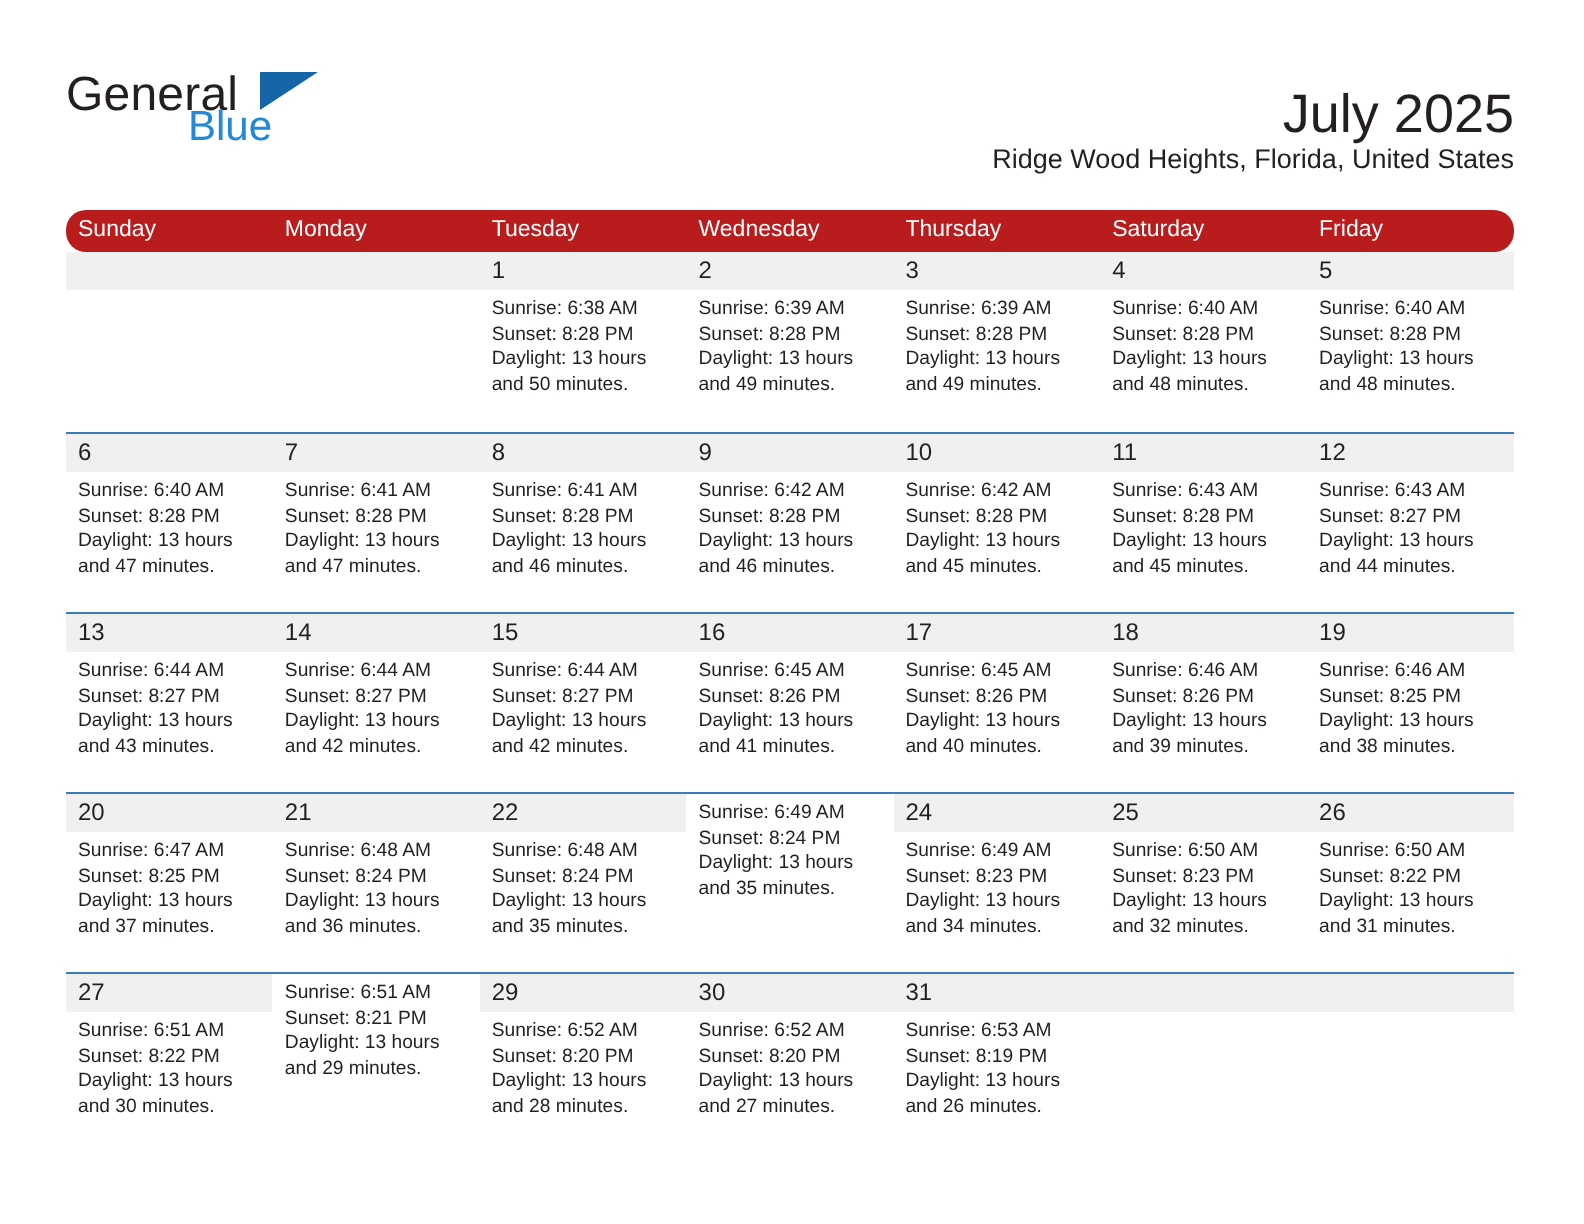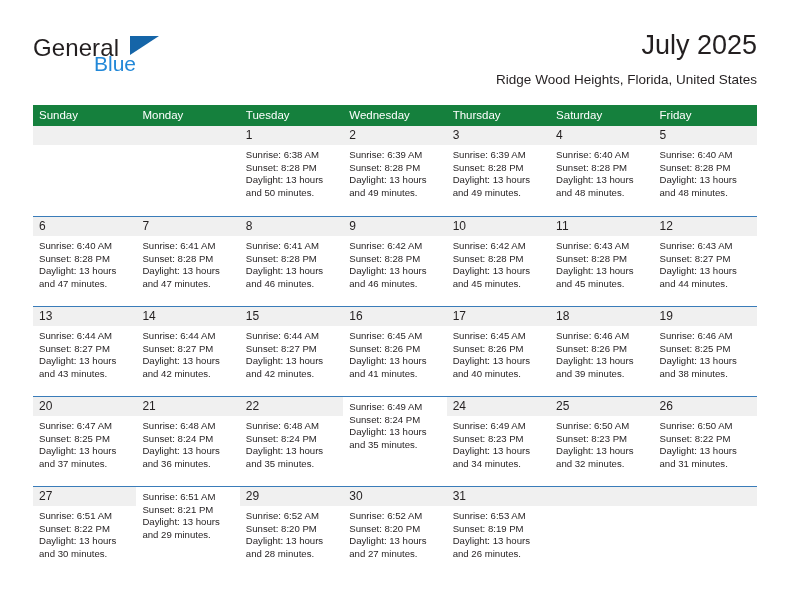--- a/index.html
+++ b/index.html
@@ -59,21 +59,21 @@
     left: 61px;
     top: 18px;
     font-size: 21px;
     color: #2288d8;
     font-family: "Liberation Sans", sans-serif;
     text-align: center;
   }
   .title {
     position: absolute;
     right: 0;
-    top: 4px;
+    top: 16px;
     font-size: 27px;
     color: #231f20;
     text-align: right;
     white-space: nowrap;
   }
   .subtitle {
     position: absolute;
     right: 0;
     top: 46px;
     font-size: 13.5px;
@@ -84,22 +84,23 @@
 
   
   .calendar {
     position: absolute;
     left: 33px;
     top: 105px;
     width: 724px;
   }
   .dow-row {
     display: flex;
-    background: #15803d;
+    background: #b91c1c;
     height: 21px;
+    border-radius: 10px;
   }
   .dow-cell {
     flex: 1 1 0;
     color: #ffffff;
     font-size: 11.5px;
     line-height: 21px;
     padding-left: 6px;
     box-sizing: border-box;
     white-space: nowrap;
     overflow: hidden;

